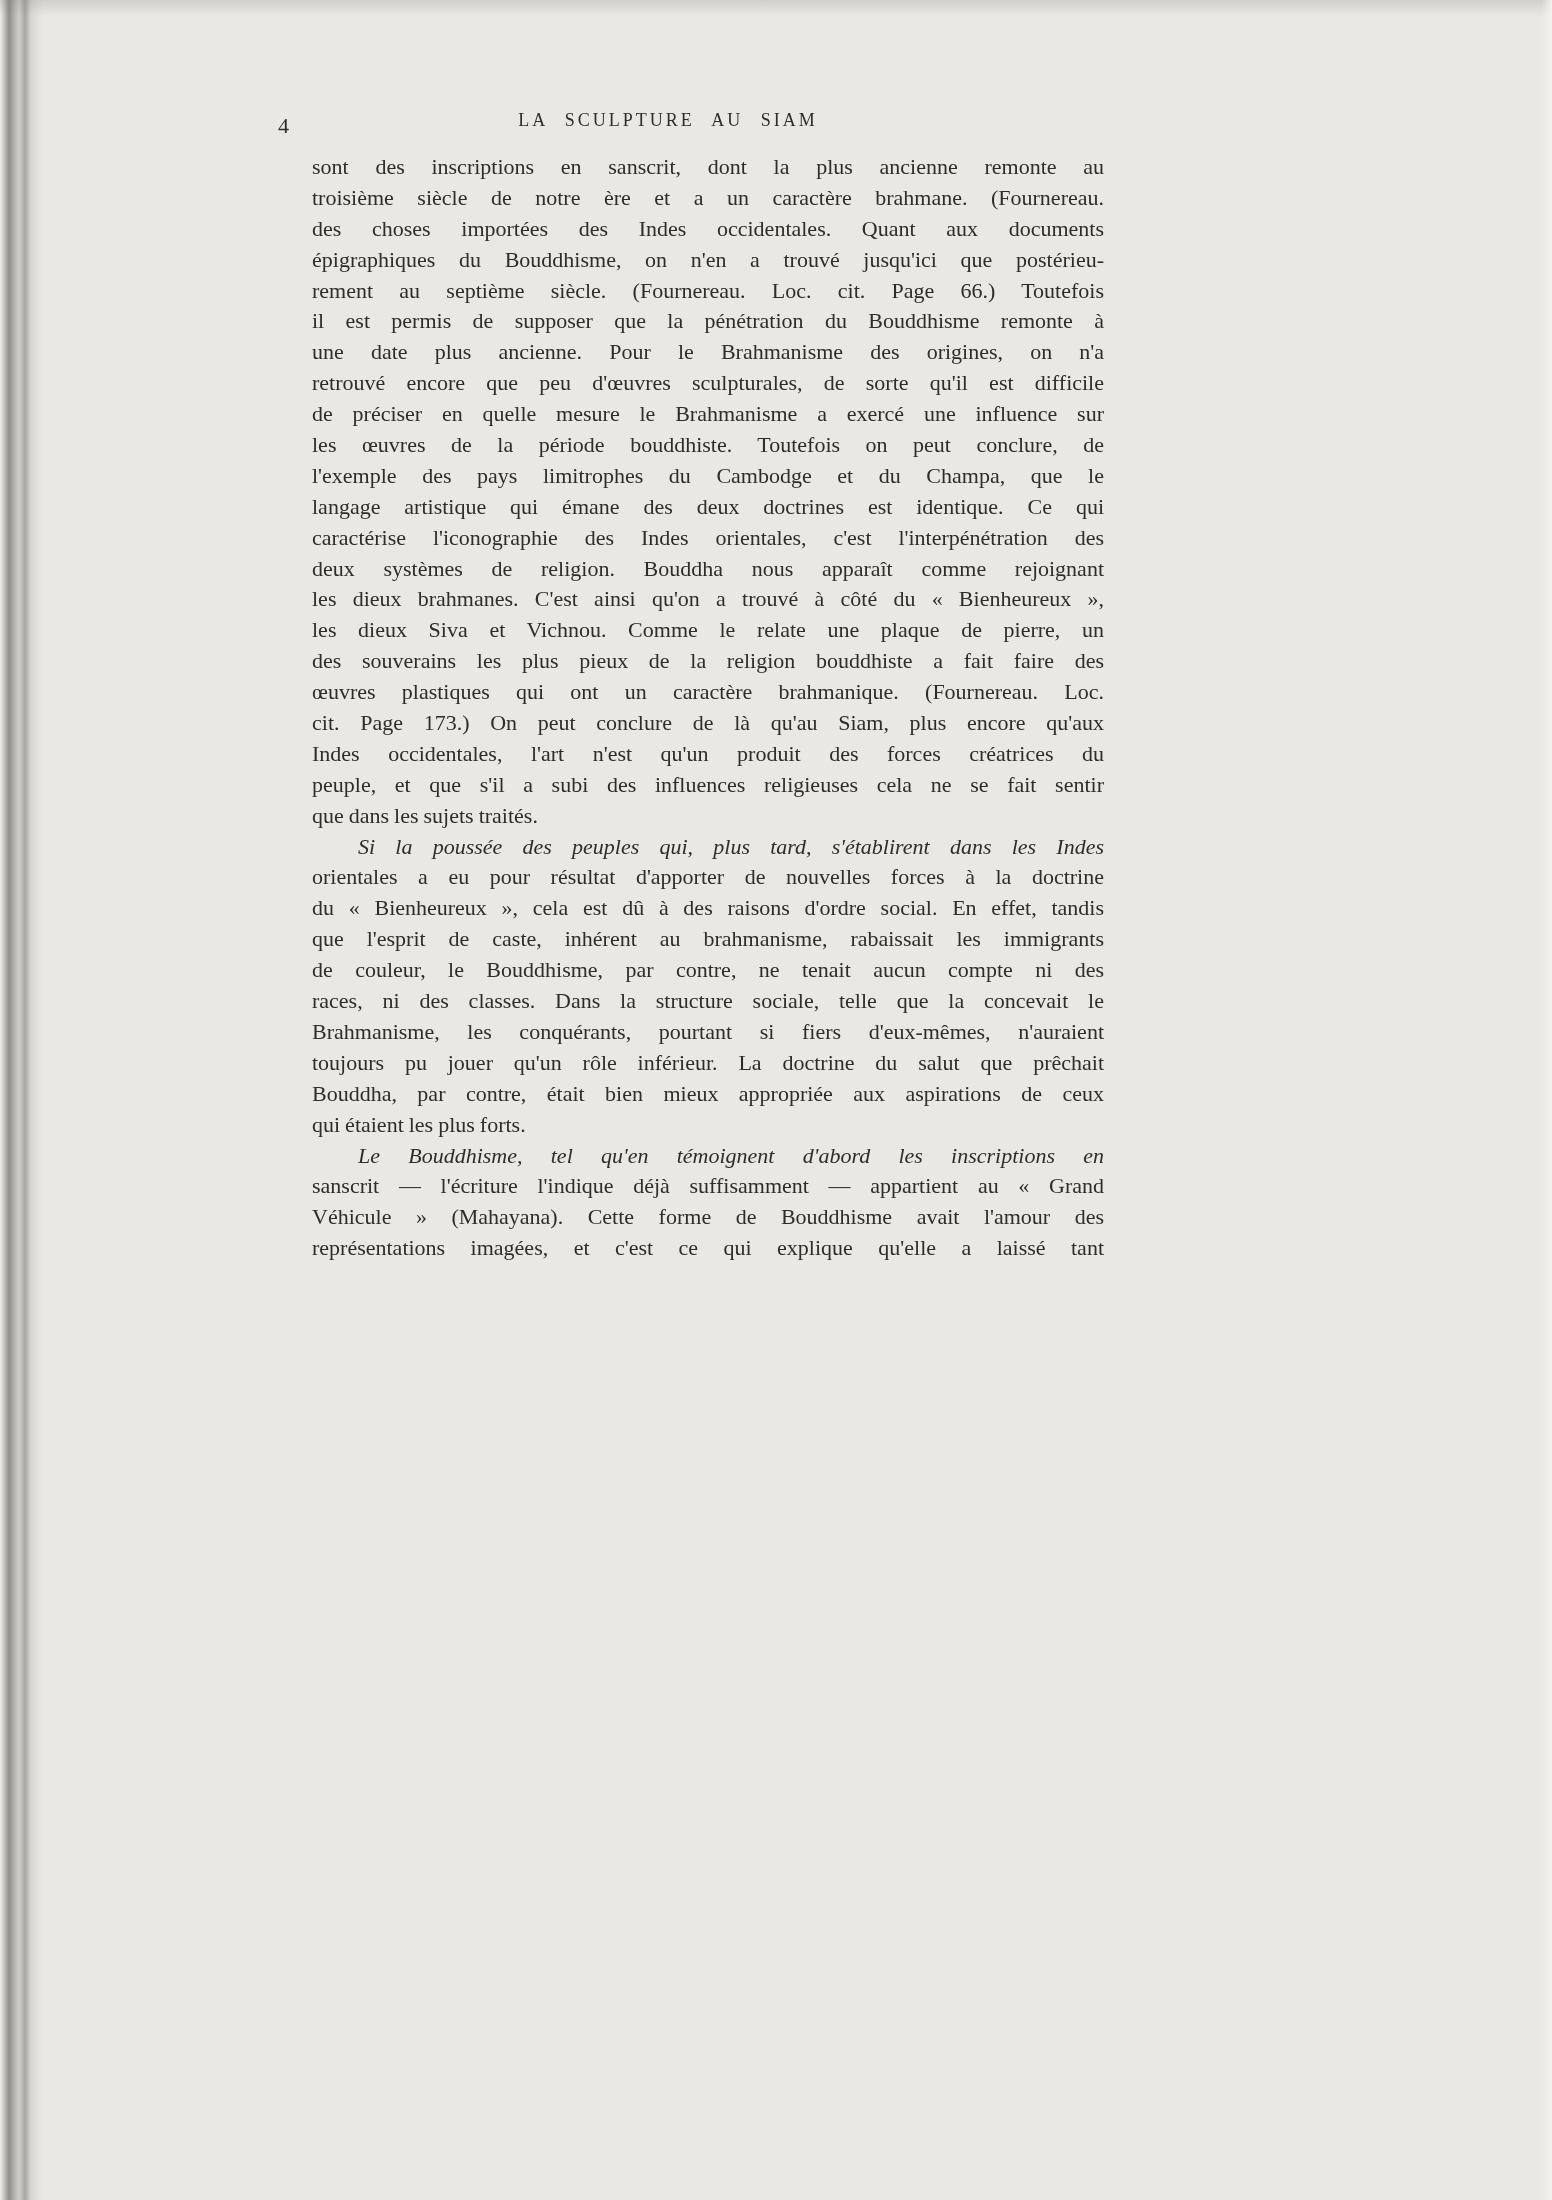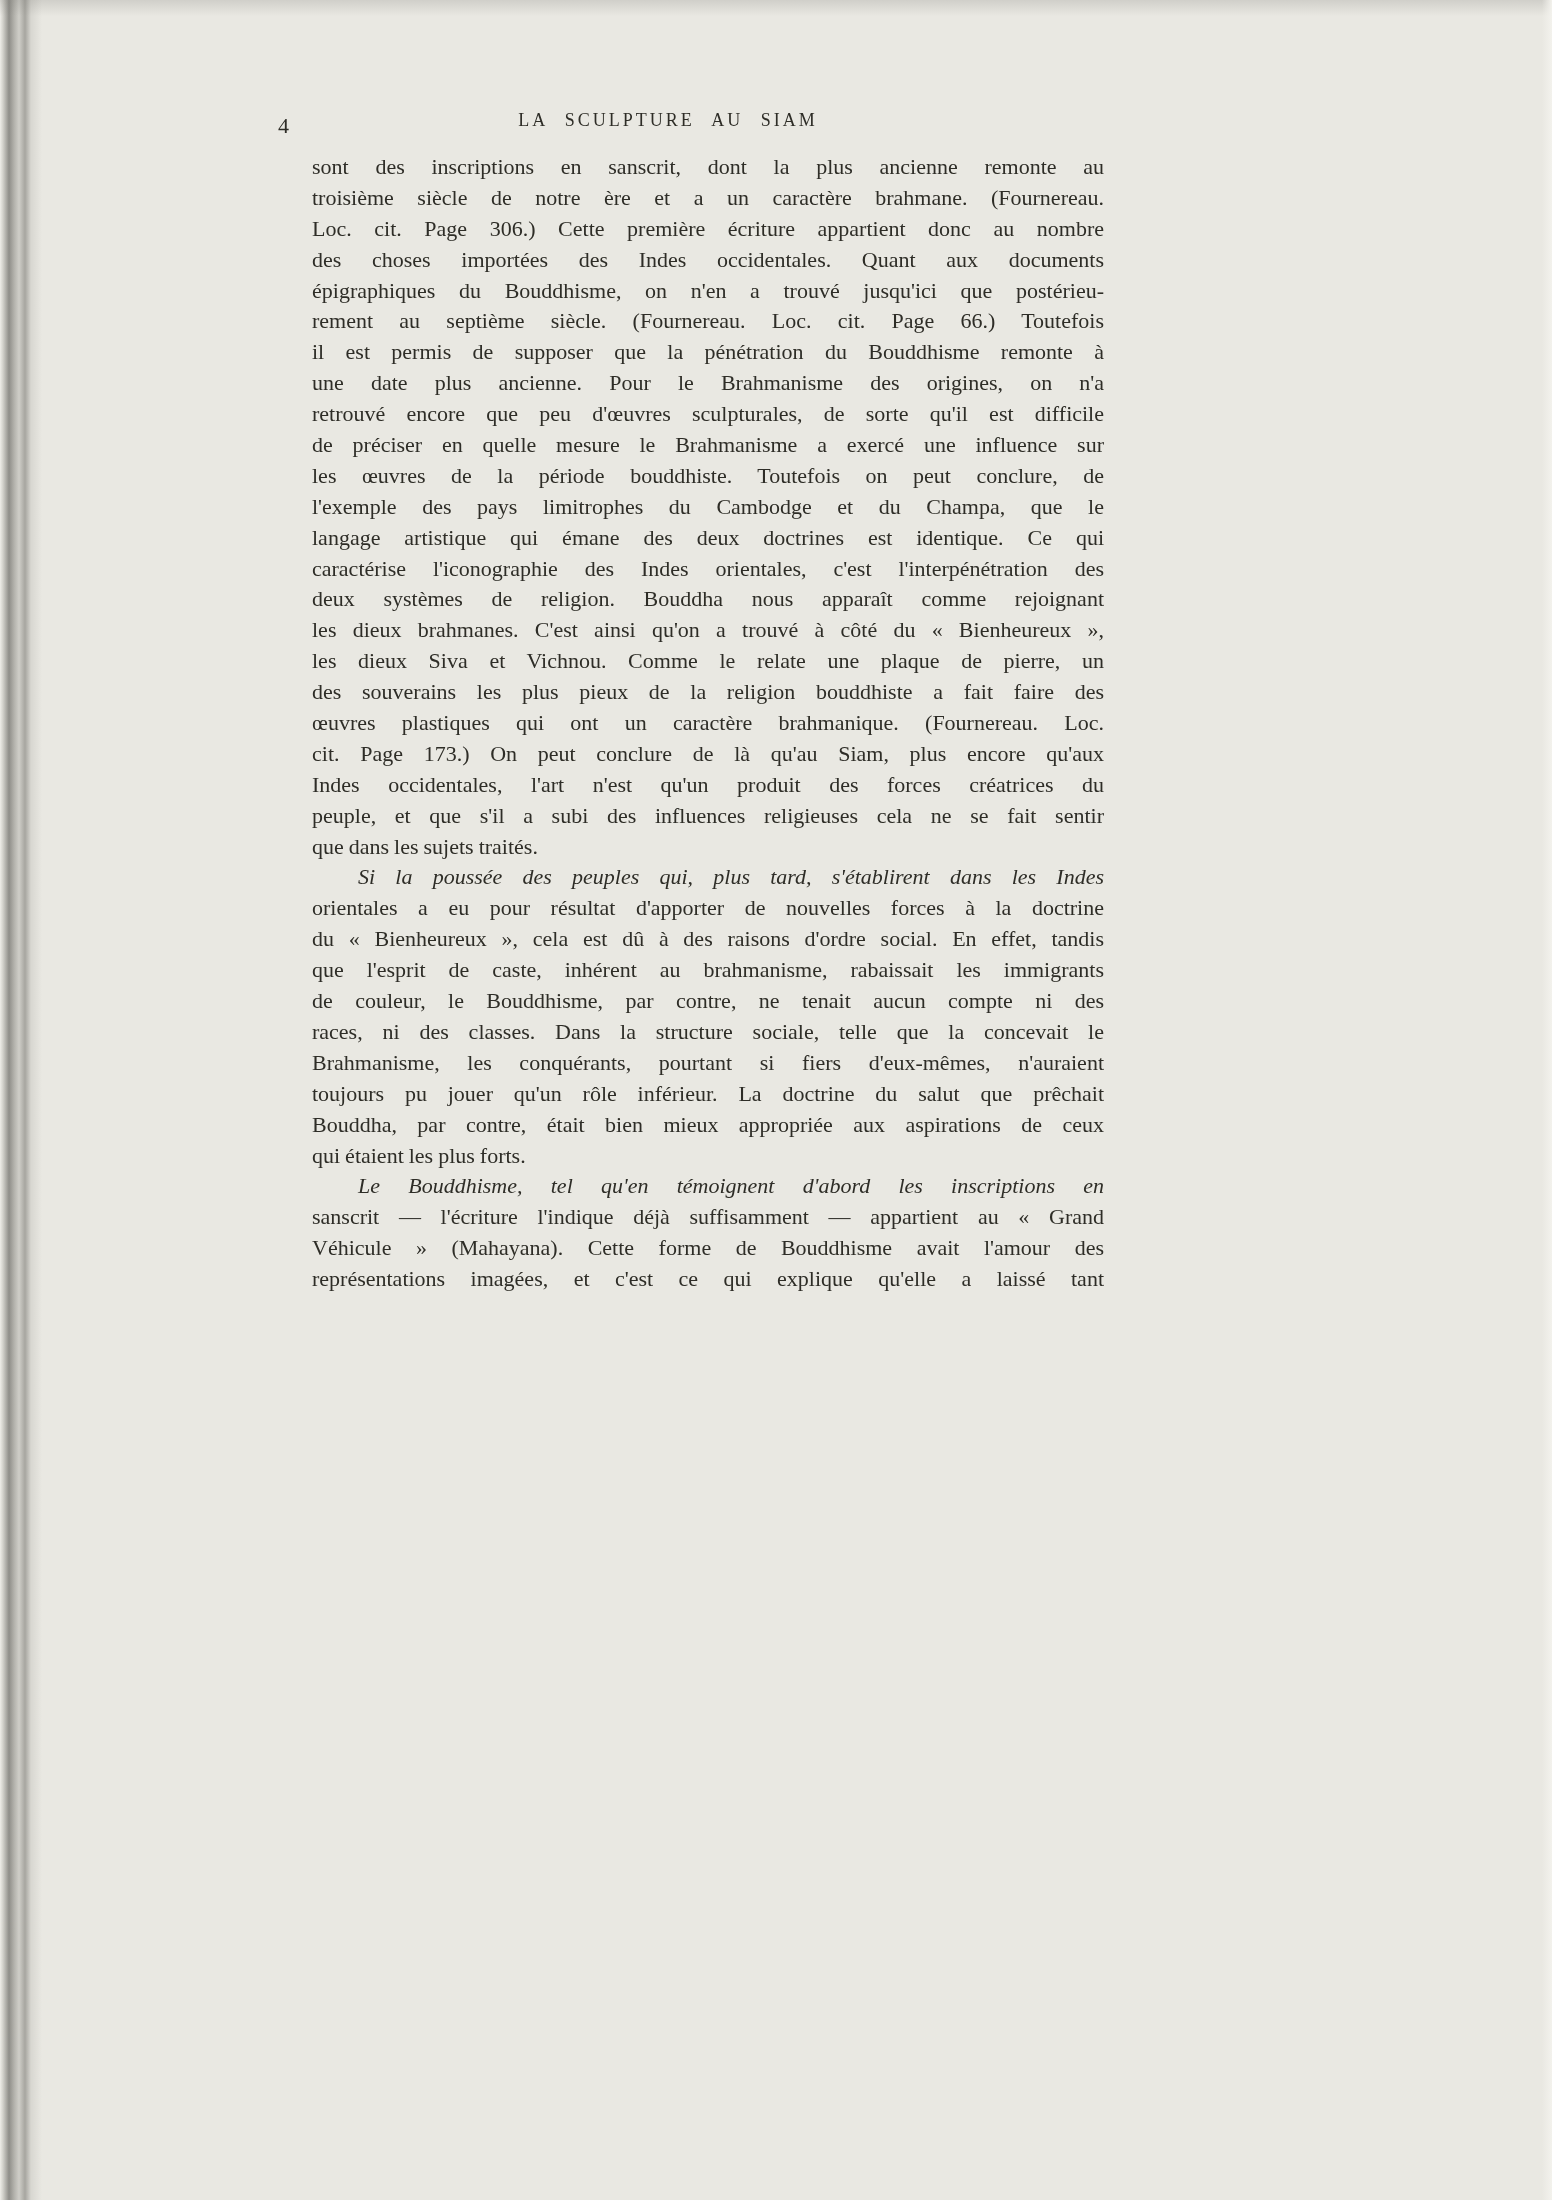--- a/index.html
+++ b/index.html
@@ -86,21 +86,20 @@
   <header class="page-header">
     <span class="page-number">4</span>
     <span class="running-title">LA SCULPTURE AU SIAM</span>
   </header>
 
   <main class="text-block">
 
     <div class="paragraph">
       <div class="line">sont des inscriptions en sanscrit, dont la plus ancienne remonte au</div>
       <div class="line">troisième siècle de notre ère et a un caractère brahmane. (Fournereau.</div>
-      <div class="line">Loc. cit. Page 306.) Cette première écriture appartient donc au nombre</div>
       <div class="line">des choses importées des Indes occidentales. Quant aux documents</div>
       <div class="line">épigraphiques du Bouddhisme, on n'en a trouvé jusqu'ici que postérieu-</div>
       <div class="line">rement au septième siècle. (Fournereau. Loc. cit. Page 66.) Toutefois</div>
       <div class="line">il est permis de supposer que la pénétration du Bouddhisme remonte à</div>
       <div class="line">une date plus ancienne. Pour le Brahmanisme des origines, on n'a</div>
       <div class="line">retrouvé encore que peu d'œuvres sculpturales, de sorte qu'il est difficile</div>
       <div class="line">de préciser en quelle mesure le Brahmanisme a exercé une influence sur</div>
       <div class="line">les œuvres de la période bouddhiste. Toutefois on peut conclure, de</div>
       <div class="line">l'exemple des pays limitrophes du Cambodge et du Champa, que le</div>
       <div class="line">langage artistique qui émane des deux doctrines est identique. Ce qui</div>

